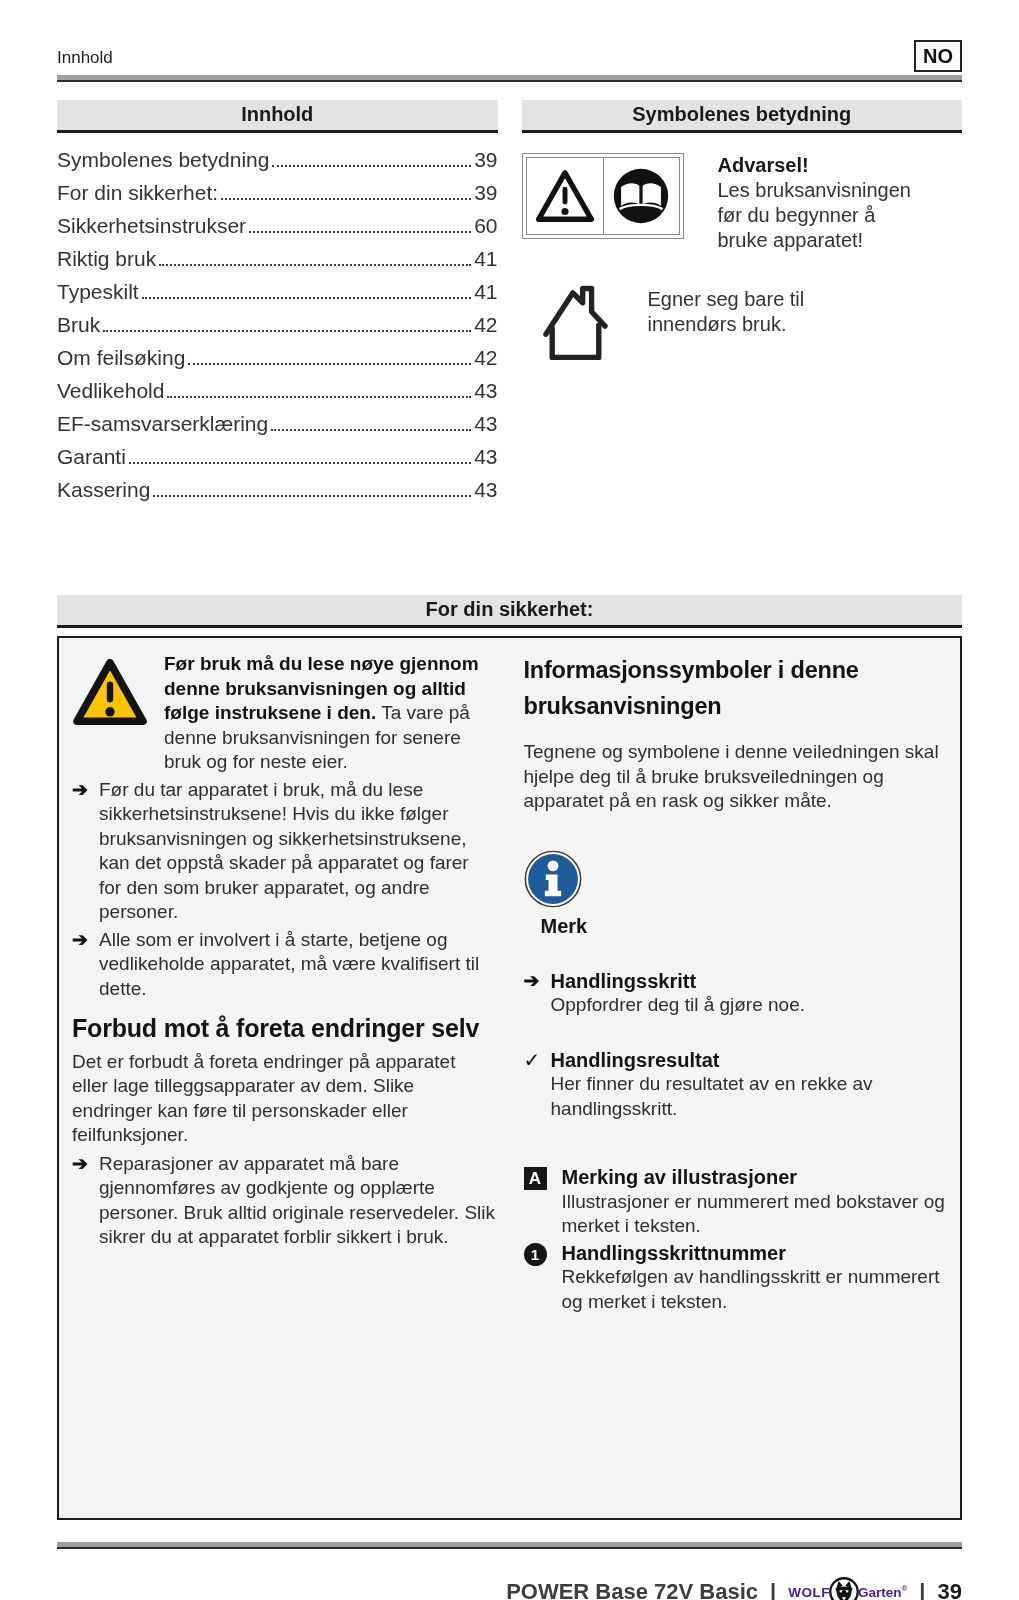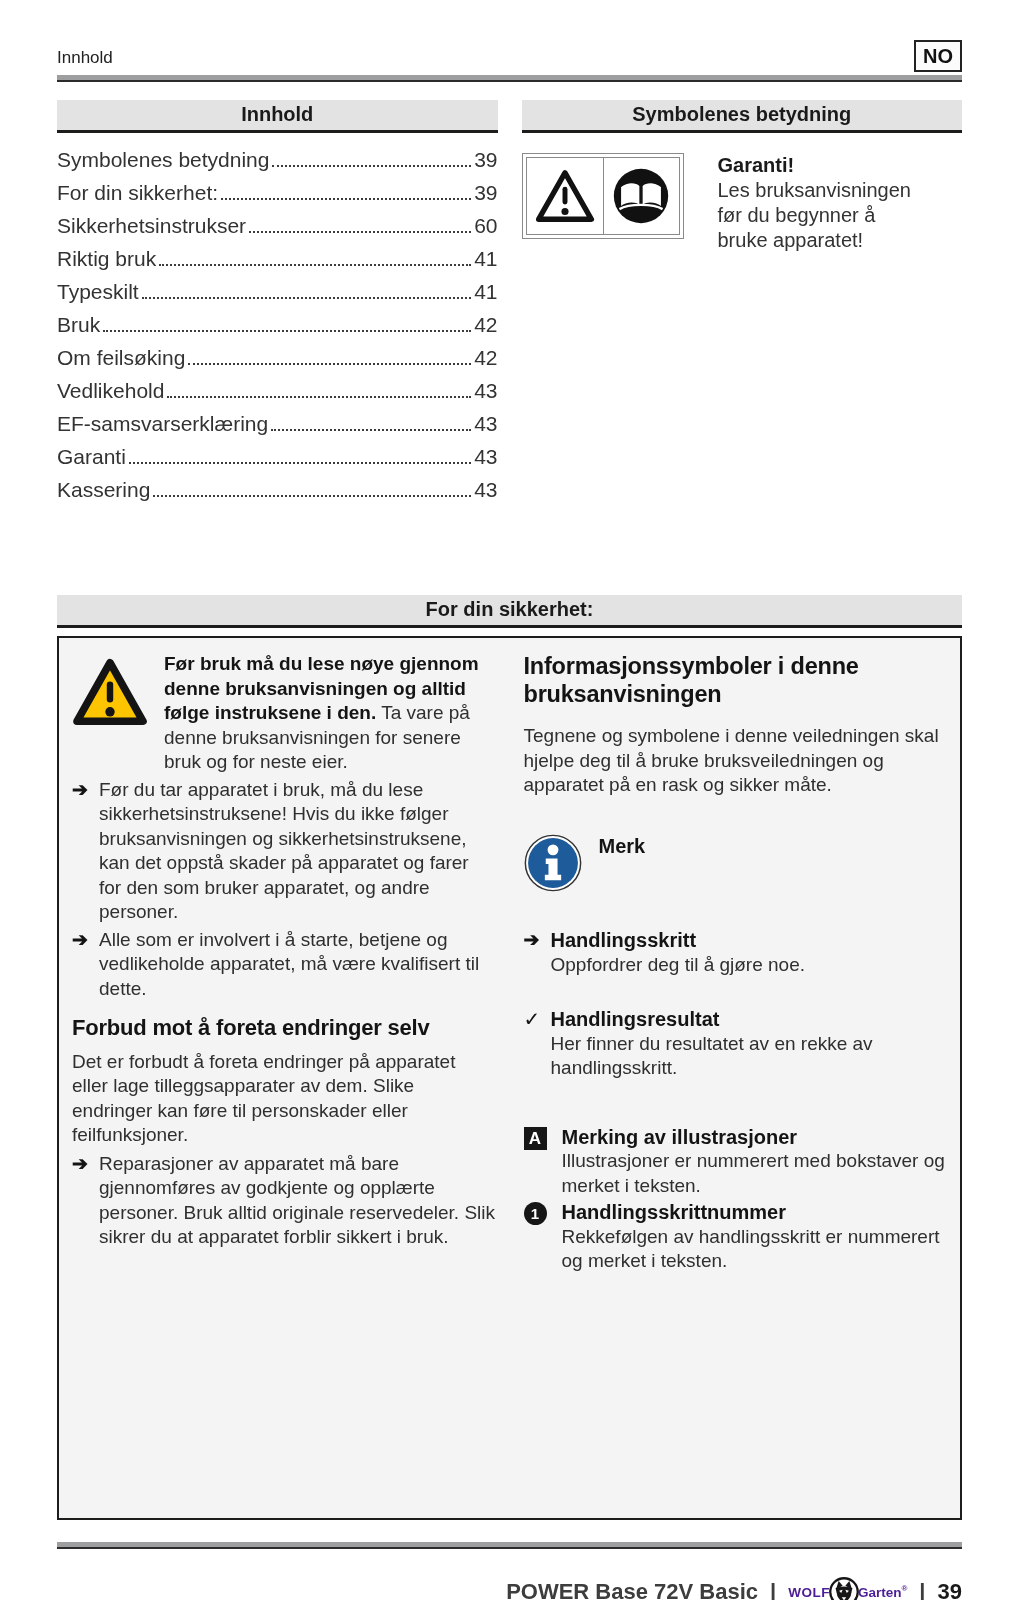--- a/index.html
+++ b/index.html
@@ -60,25 +60,25 @@
     align-content:start;
   }
   .scol { font-size:19px; line-height:24.5px; color:#2f2f2f; }
   .warn-flex { display:flex; }
   .warn-tri { flex:0 0 80px; padding-top:6px; }
   .warn-text { margin-left:12px; }
   .warn-text .b { font-weight:bold; color:#141414; }
   .bullet { display:flex; margin-top:3px; }
   .bullet .arr { flex:0 0 27px; font-weight:bold; color:#141414; }
   .bullet .btxt { flex:1; }
-  .subhead { font-size:22px; font-weight:bold; color:#141414; margin:15px 0 9px; letter-spacing:-0.2px; }
-
-  .head2 { font-size:23.5px; font-weight:bold; color:#141414; line-height:28px; letter-spacing:-0.2px; }
+  .subhead { font-size:25px; font-weight:bold; color:#141414; margin:15px 0 9px; letter-spacing:-0.2px; }
+
+  .head2 { font-size:23.5px; font-weight:bold; color:#141414; line-height:36px; letter-spacing:-0.2px; }
   .para { margin-top:16px; }
-  .note-row { display:flex; margin-top:36px; align-items:flex-start; }
+  .note-row { display:flex; margin-top:36px; align-items:flex-start;flex-direction:column; }
   .note-icon { flex:0 0 58px; }
   .note-text { margin-left:17px; }
   .b-title { font-weight:bold; color:#141414; font-size:20px; }
   .mk-row { display:flex; margin-top:30px; }
   .mk-marker { flex:0 0 27px; font-weight:bold; color:#141414; }
   .mk-marker.check { font-weight:normal; font-size:20px; }
   .mk-body { flex:1; }
   .sq-row { display:flex; margin-top:44px; }
   .sq-marker { flex:0 0 38px; padding-top:2px; }
   .marker-square {
@@ -197,27 +197,39 @@
               <svg width="60" height="60" viewBox="0 0 64 64">
                 <circle cx="32" cy="32" r="29" fill="#111"></circle>
                 <path d="M10 22 C18 16 27 17 31 21 L31 43 C27 39 18 38 10 44 Z" fill="#fff" stroke="#111" stroke-width="1.5"></path>
                 <path d="M54 22 C46 16 37 17 33 21 L33 43 C37 39 46 38 54 44 Z" fill="#fff" stroke="#111" stroke-width="1.5"></path>
                 <path d="M9 46 C19 40 45 40 55 46" stroke="#fff" stroke-width="2.5" fill="none"></path>
               </svg>
             </div>
           </div>
         </div>
         <div class="sym-text">
-          <div class="b">Garanti!</div>
+          <div class="b">Advarsel!</div>
           <div>Les bruksanvisningen</div>
           <div>før du begynner å</div>
           <div>bruke apparatet!</div>
         </div>
       </div>
 
+      <div class="house-row">
+        <div class="house-wrap">
+          <svg width="86" height="86" viewBox="0 0 96 96">
+            <path d="M20 66 L50 20 L61 31 L61 15 L71 15 L71 41 L86 57" fill="none" stroke="#222" stroke-width="6" stroke-linejoin="round" stroke-linecap="round"></path>
+            <path d="M27 59 L27 92 L79 92 L79 56" fill="none" stroke="#222" stroke-width="6" stroke-linejoin="round" stroke-linecap="round"></path>
+          </svg>
+        </div>
+        <div class="house-text" style="margin-left:34px;">
+          <div>Egner seg bare til</div>
+          <div>innendørs bruk.</div>
+        </div>
+      </div>
     </div>
   </div>
 
   <div class="section-bar safety-bar">For din sikkerhet:</div>
 
   <div class="safety-box">
 
     <div class="scol">
       <div class="warn-flex">
         <div class="warn-tri">

